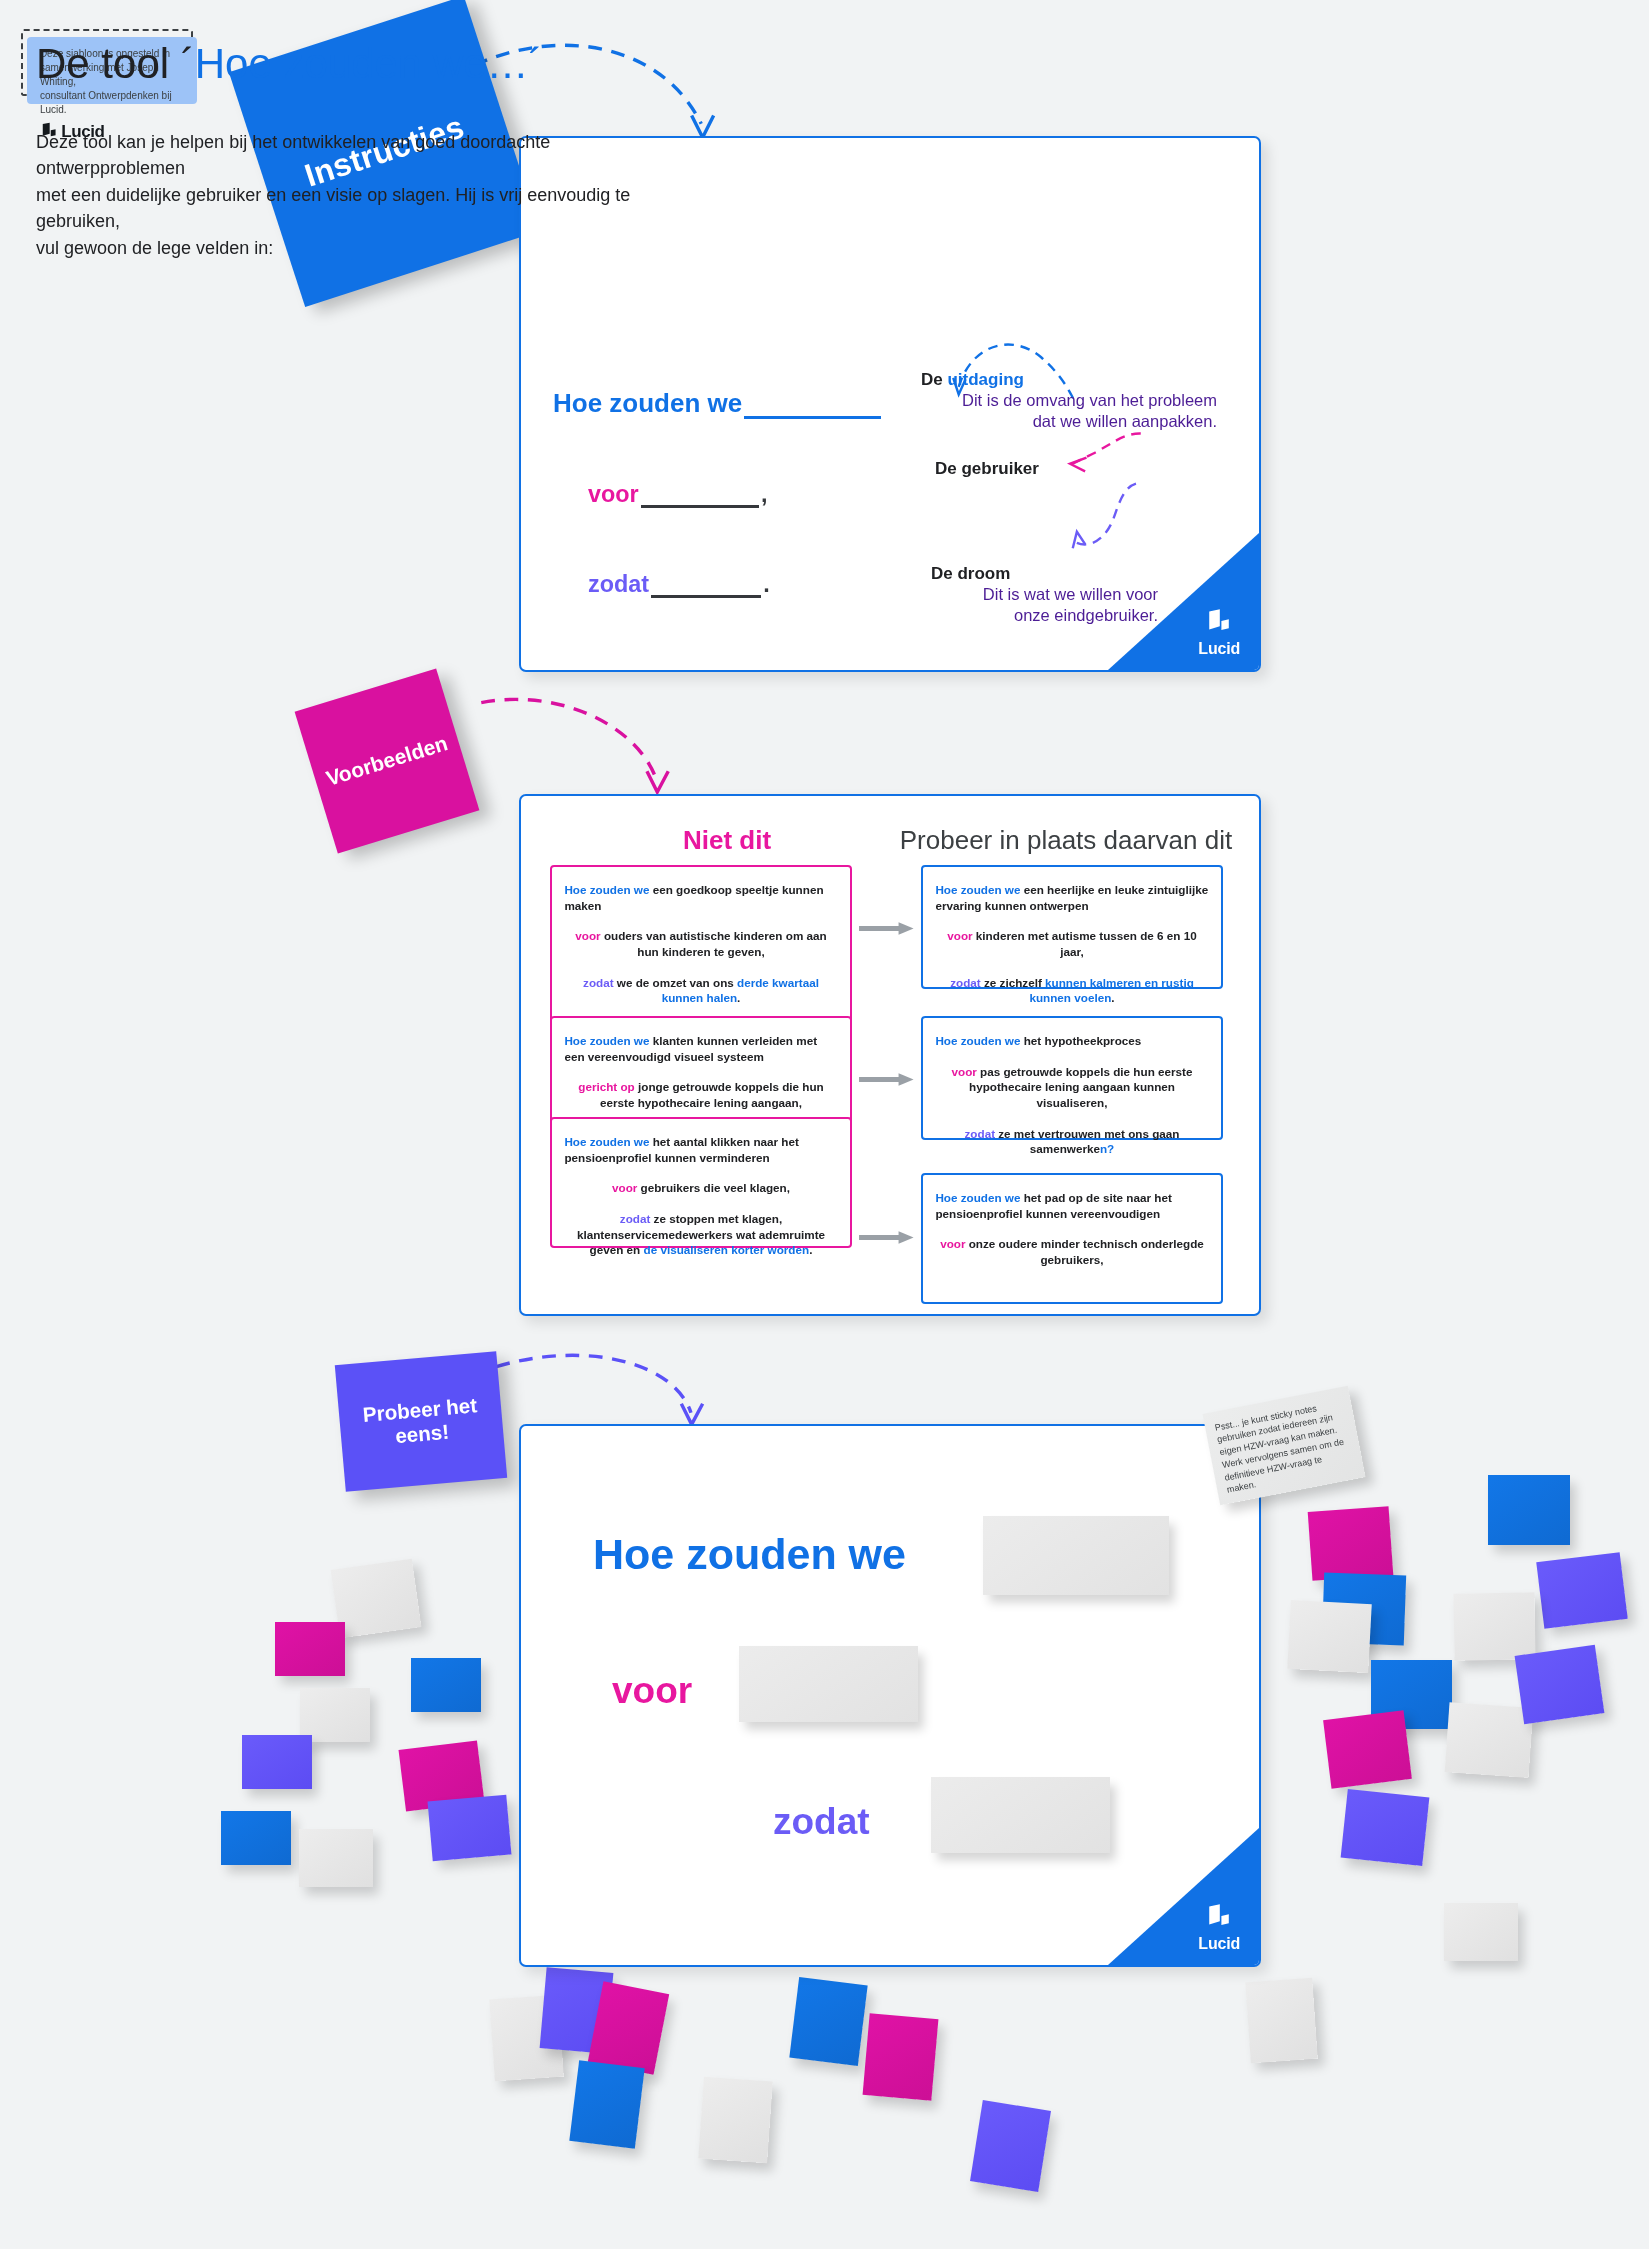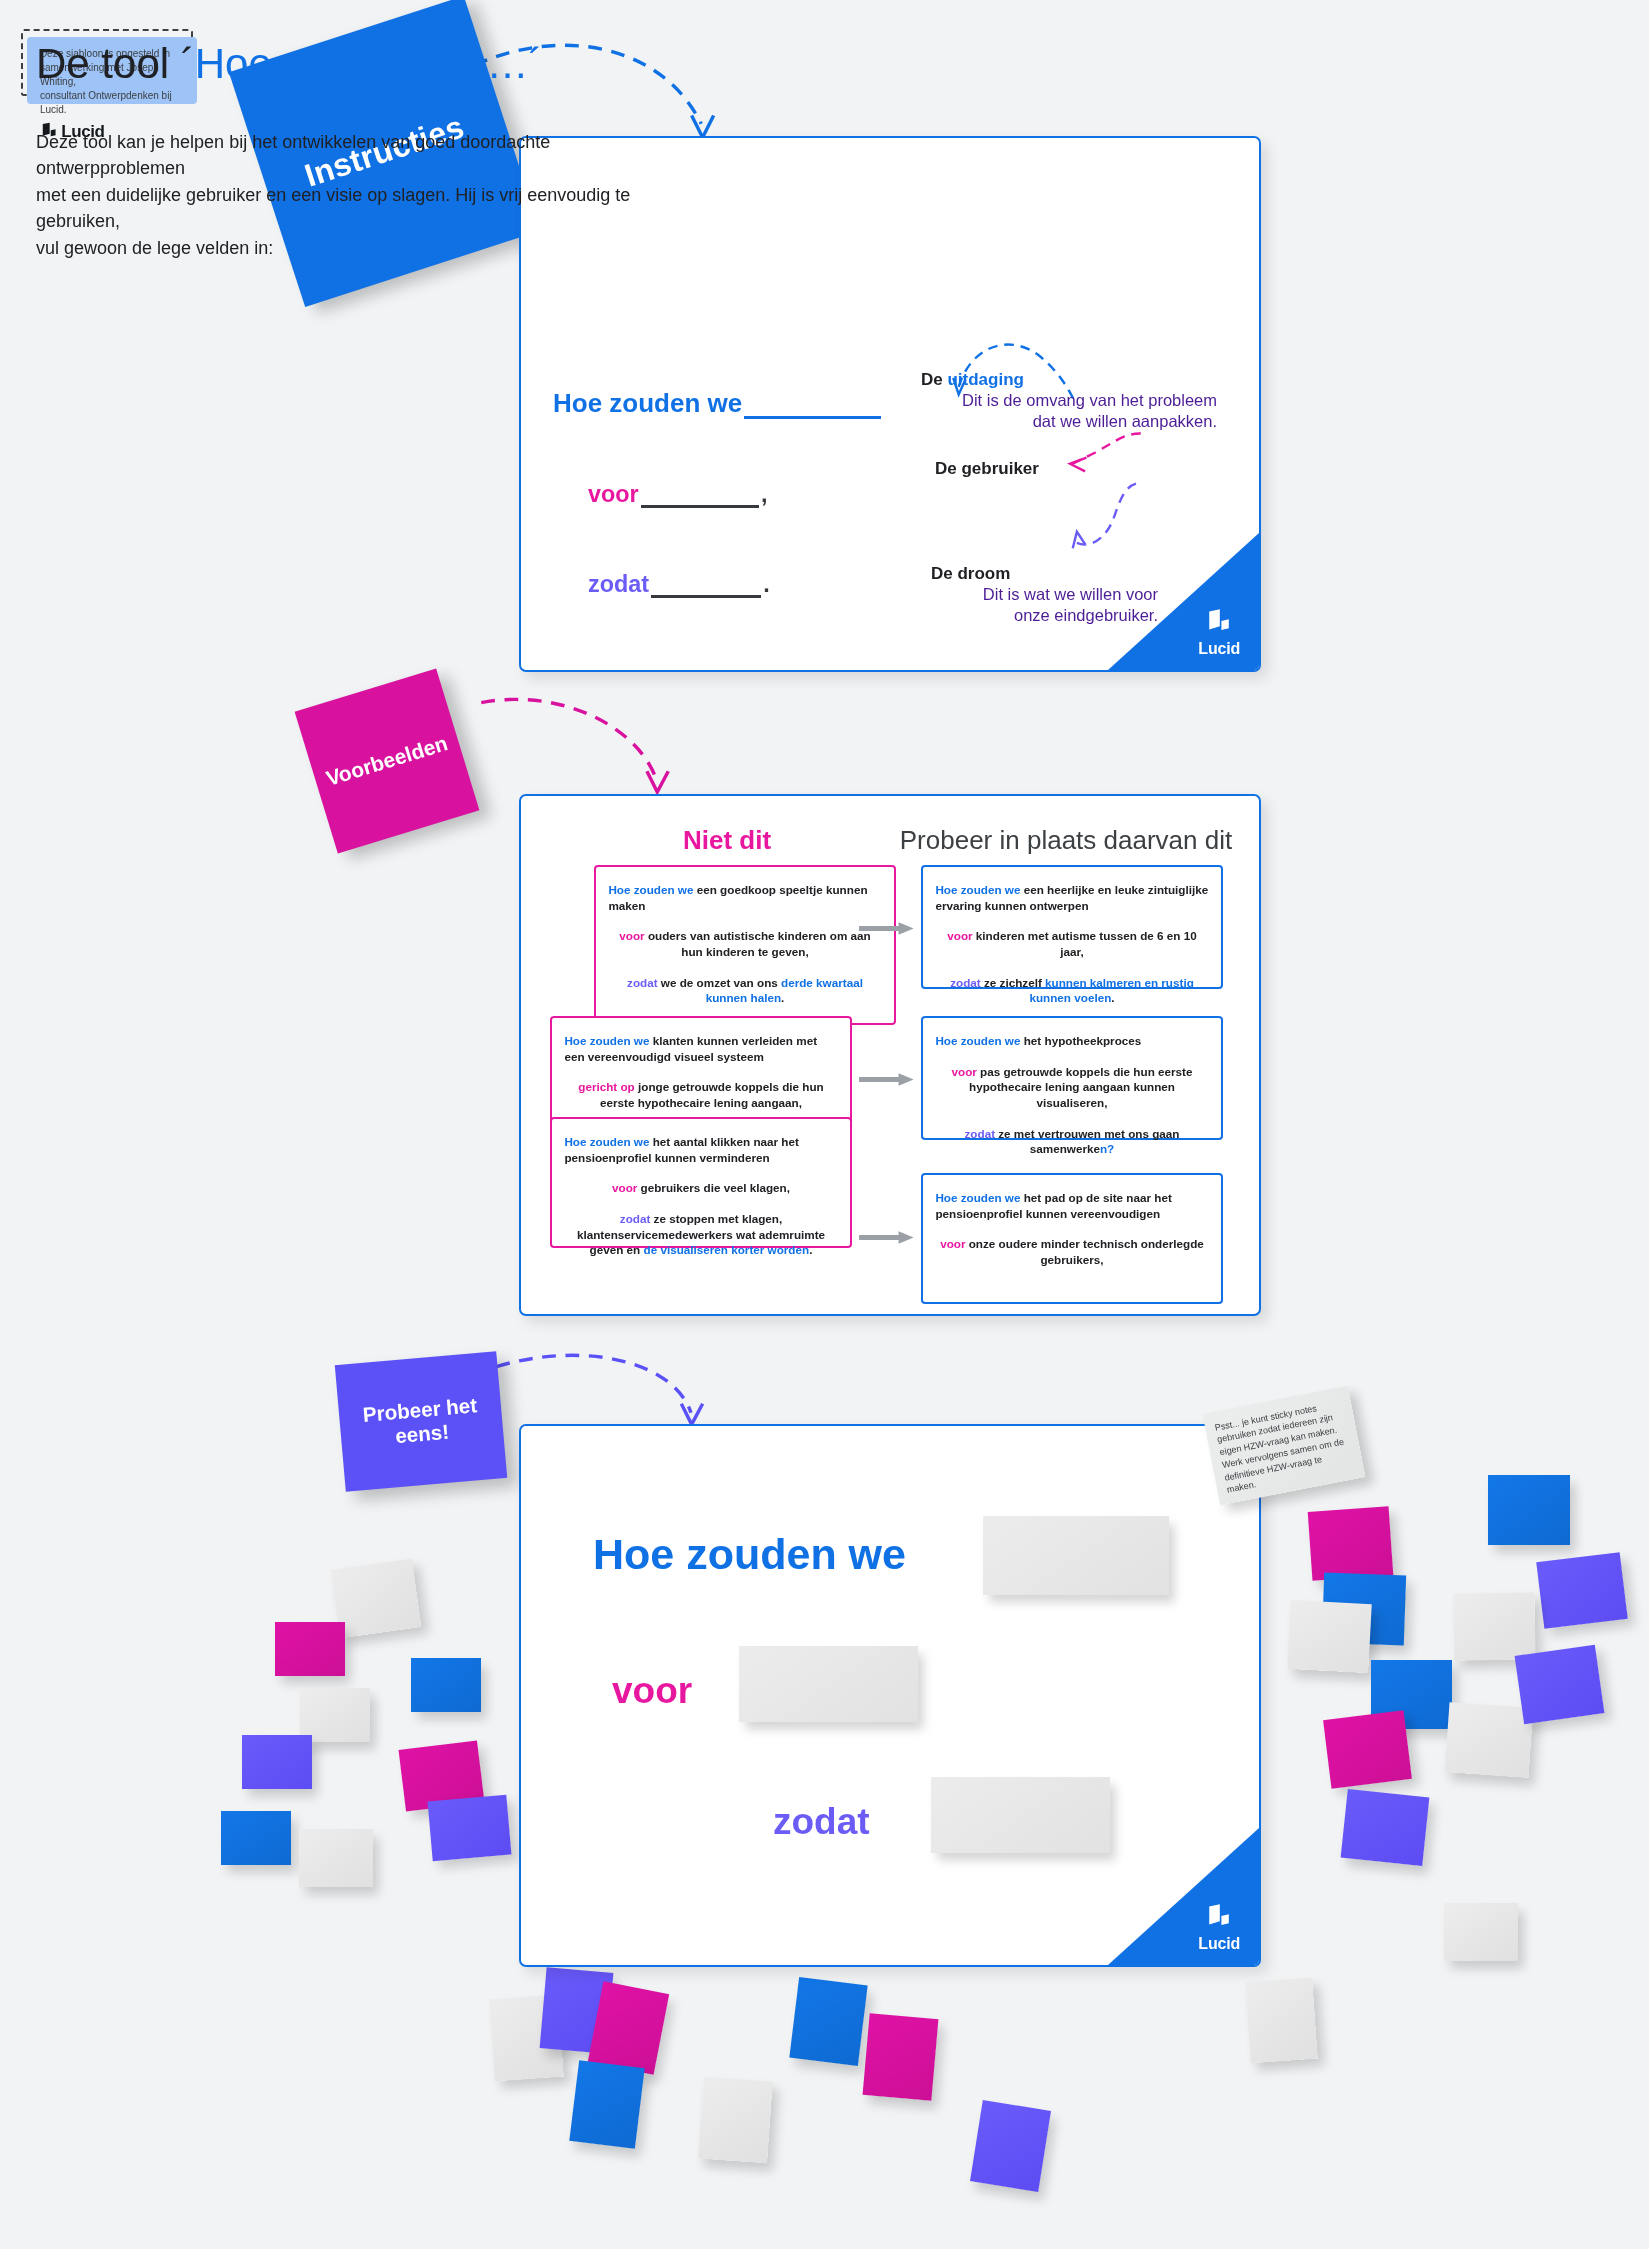--- a/index.html
+++ b/index.html
@@ -125,21 +125,21 @@
   .ex-card.good { border-color:#1071e5; }
   .ex-card p { margin:0; font-size:11.7px; font-weight:700; line-height:1.34; color:#202124; }
   .ex-card p.l1 { text-align:left; }
   .ex-card p.l2 { text-align:center; margin-top:15px; }
   .ex-card p.l3 { text-align:center; margin-top:15px; }
   .k-hzw { color:#1071e5; }
   .k-voor { color:#e8179f; }
   .k-zodat { color:#6b5cf6; }
   .k-blue { color:#1071e5; }
 
-  #ex-r1-bad  { left:550px; top:865px; width:302px; height:160px;margin-left:44px; }
+  #ex-r1-bad  { left:550px; top:865px; width:302px; height:160px; }
   #ex-r1-good { left:921px; top:865px; width:302px; height:124px; }
   #ex-r2-bad  { left:550px; top:1016px; width:302px; height:124px; }
   #ex-r2-good { left:921px; top:1016px; width:302px; height:124px; }
   #ex-r3-bad  { left:550px; top:1117px; width:302px; height:131px; }
   #ex-r3-good { left:921px; top:1173px; width:302px; height:131px; }
 
   .ex-arrow { position:absolute; left:859px; width:56px; height:15px; }
 
   
   .try-word { position:absolute; font-weight:700; white-space:nowrap; }

